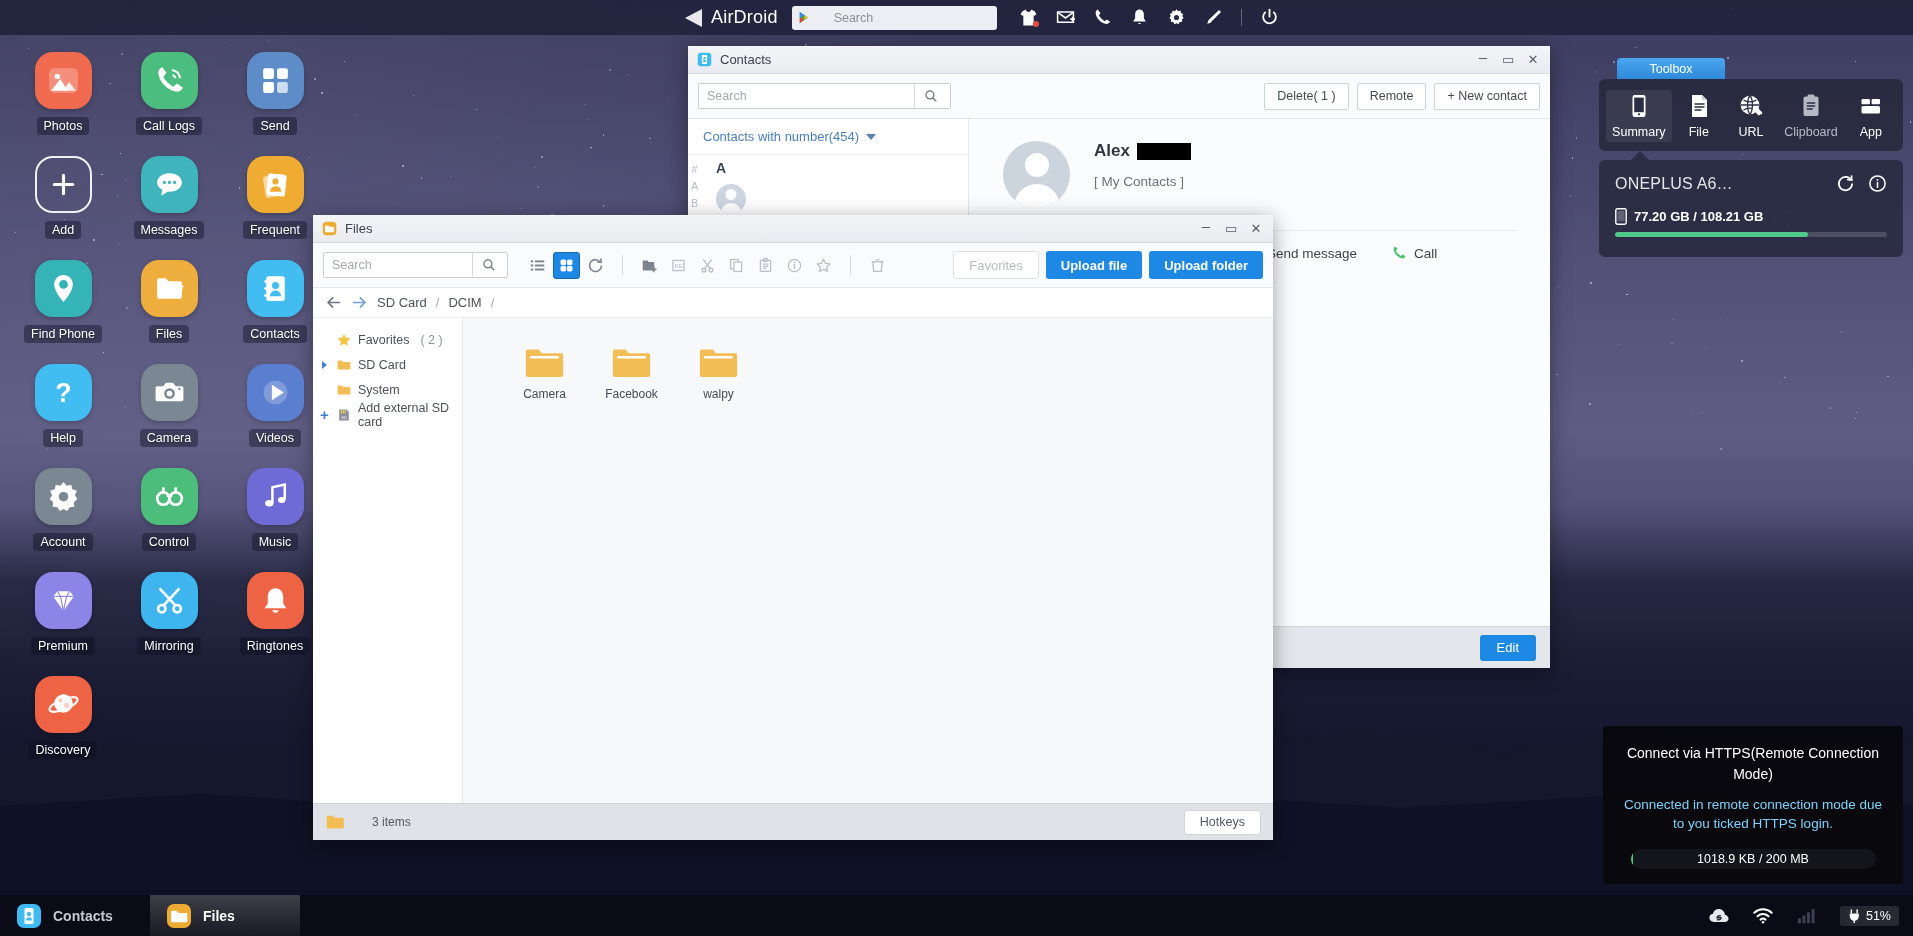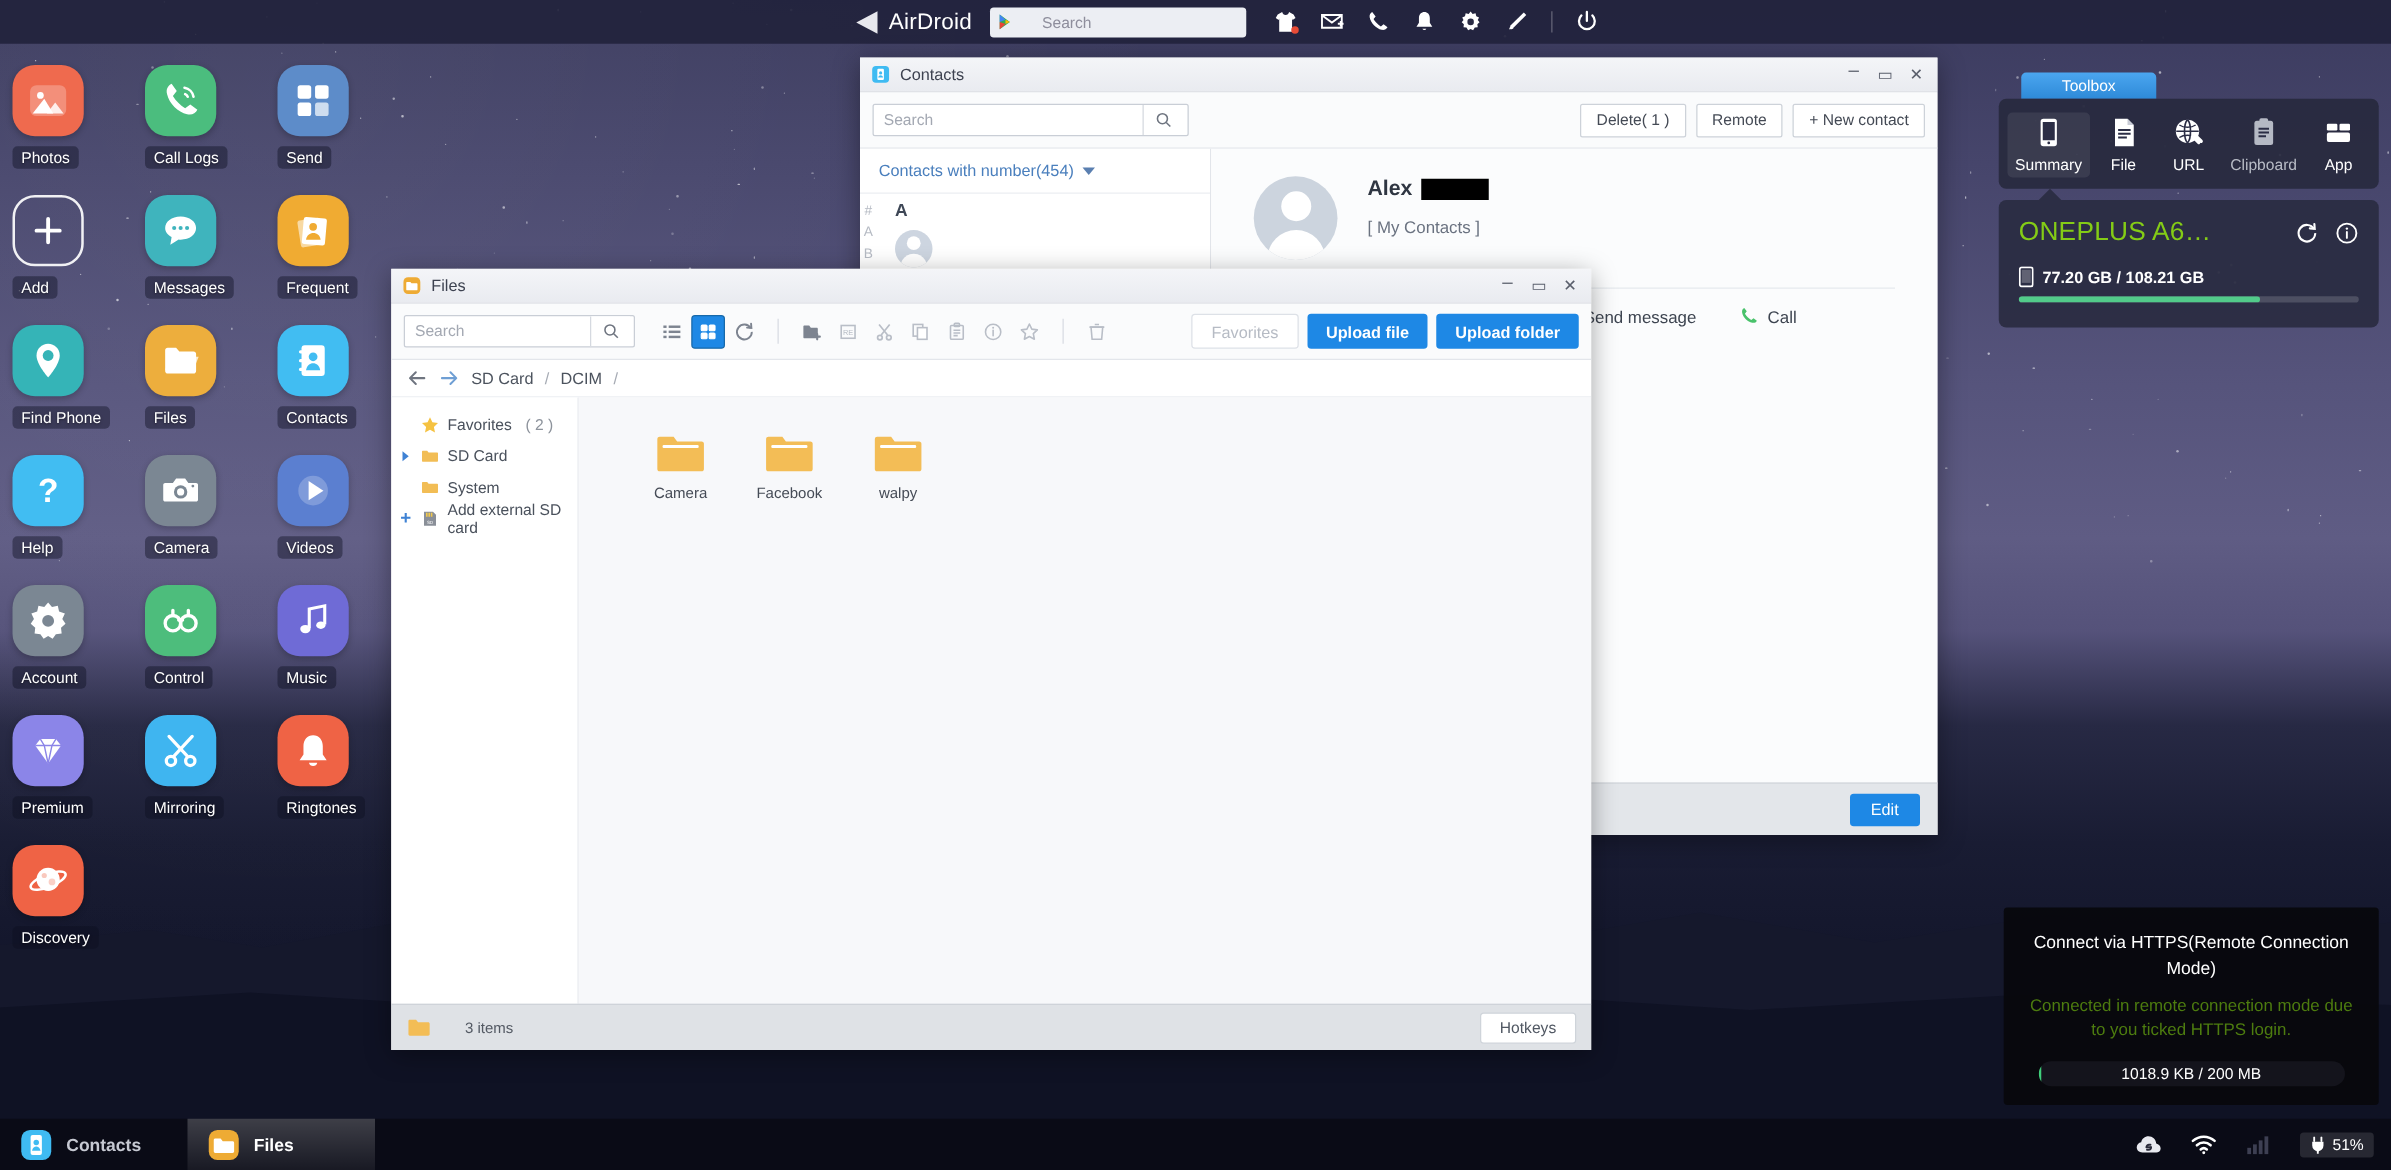--- a/index.html
+++ b/index.html
@@ -102,21 +102,21 @@
   
   #icongrid {
     position: absolute; top: 52px; left: 10px;
     width: 330px;
     display: grid;
     grid-template-columns: repeat(3, 106px);
     row-gap: 21px;
     z-index: 5;
   }
   .dicon {
-    display: flex; flex-direction: column; align-items: flex-start;
+    display: flex; flex-direction: column; align-items: center;
     cursor: pointer; width: 106px;
   }
   .dicon .tile {
     width: 57px; height: 57px;
     border-radius: 18px;
     display: flex; align-items: center; justify-content: center;
     box-shadow: 0 2px 5px rgba(0,0,0,.22);
   }
   .dicon .tile svg { width: 33px; height: 33px; display: block; }
   .dicon .lbl {
@@ -390,21 +390,21 @@
     width: 0; height: 0; margin-left: 32px;
     border-left: 9px solid transparent;
     border-right: 9px solid transparent;
     border-bottom: 9px solid rgba(42,44,66,.93);
   }
   #tb-device {
     background: rgba(42,44,66,.93);
     border-radius: 6px; padding: 14px 16px 20px 16px;
   }
   #tb-dev-head { display: flex; align-items: center; }
-  #tb-dev-name { font-size: 21px; color: #84cc16; flex: 1; letter-spacing: .2px; }
+  #tb-dev-name { font-size: 16px; color: #e5e5e5; flex: 1; letter-spacing: .2px; }
   .dev-ico { width: 19px; height: 19px; margin-left: 13px; cursor: pointer; }
   .dev-ico svg { width: 100%; height: 100%; display: block; }
   #tb-storage-row {
     margin-top: 15px; display: flex; align-items: center; gap: 7px;
     font-size: 13px; color: #fff; font-weight: bold;
   }
   #tb-storage-row svg { width: 12px; height: 17px; display: block; }
   #tb-bar {
     margin-top: 7px; height: 5px; border-radius: 3px;
     background: rgba(255,255,255,.16); overflow: hidden;
@@ -415,21 +415,21 @@
   #notify {
     position: absolute; right: 10px; bottom: 52px;
     width: 300px;
     background: rgba(8,8,12,.92);
     border-radius: 3px;
     padding: 17px 16px 15px 16px;
     text-align: center; color: #fff;
     z-index: 40;
   }
   #nf-title { font-size: 14px; line-height: 1.45; margin-bottom: 11px; }
-  #nf-body { font-size: 13.5px; line-height: 1.45; color: #4d7c0f; }
+  #nf-body { font-size: 13.5px; line-height: 1.45; color: #7dd3fc; }
   #nf-bar {
     margin: 15px auto 0 auto; width: 245px; height: 20px;
     background: #14141c; border-radius: 10px;
     position: relative; overflow: hidden;
     display: flex; align-items: center; justify-content: center;
   }
   #nf-bar .fill {
     position: absolute; left: 0; top: 0; bottom: 0;
     width: 2px; background: #3fcf7a;
   }

